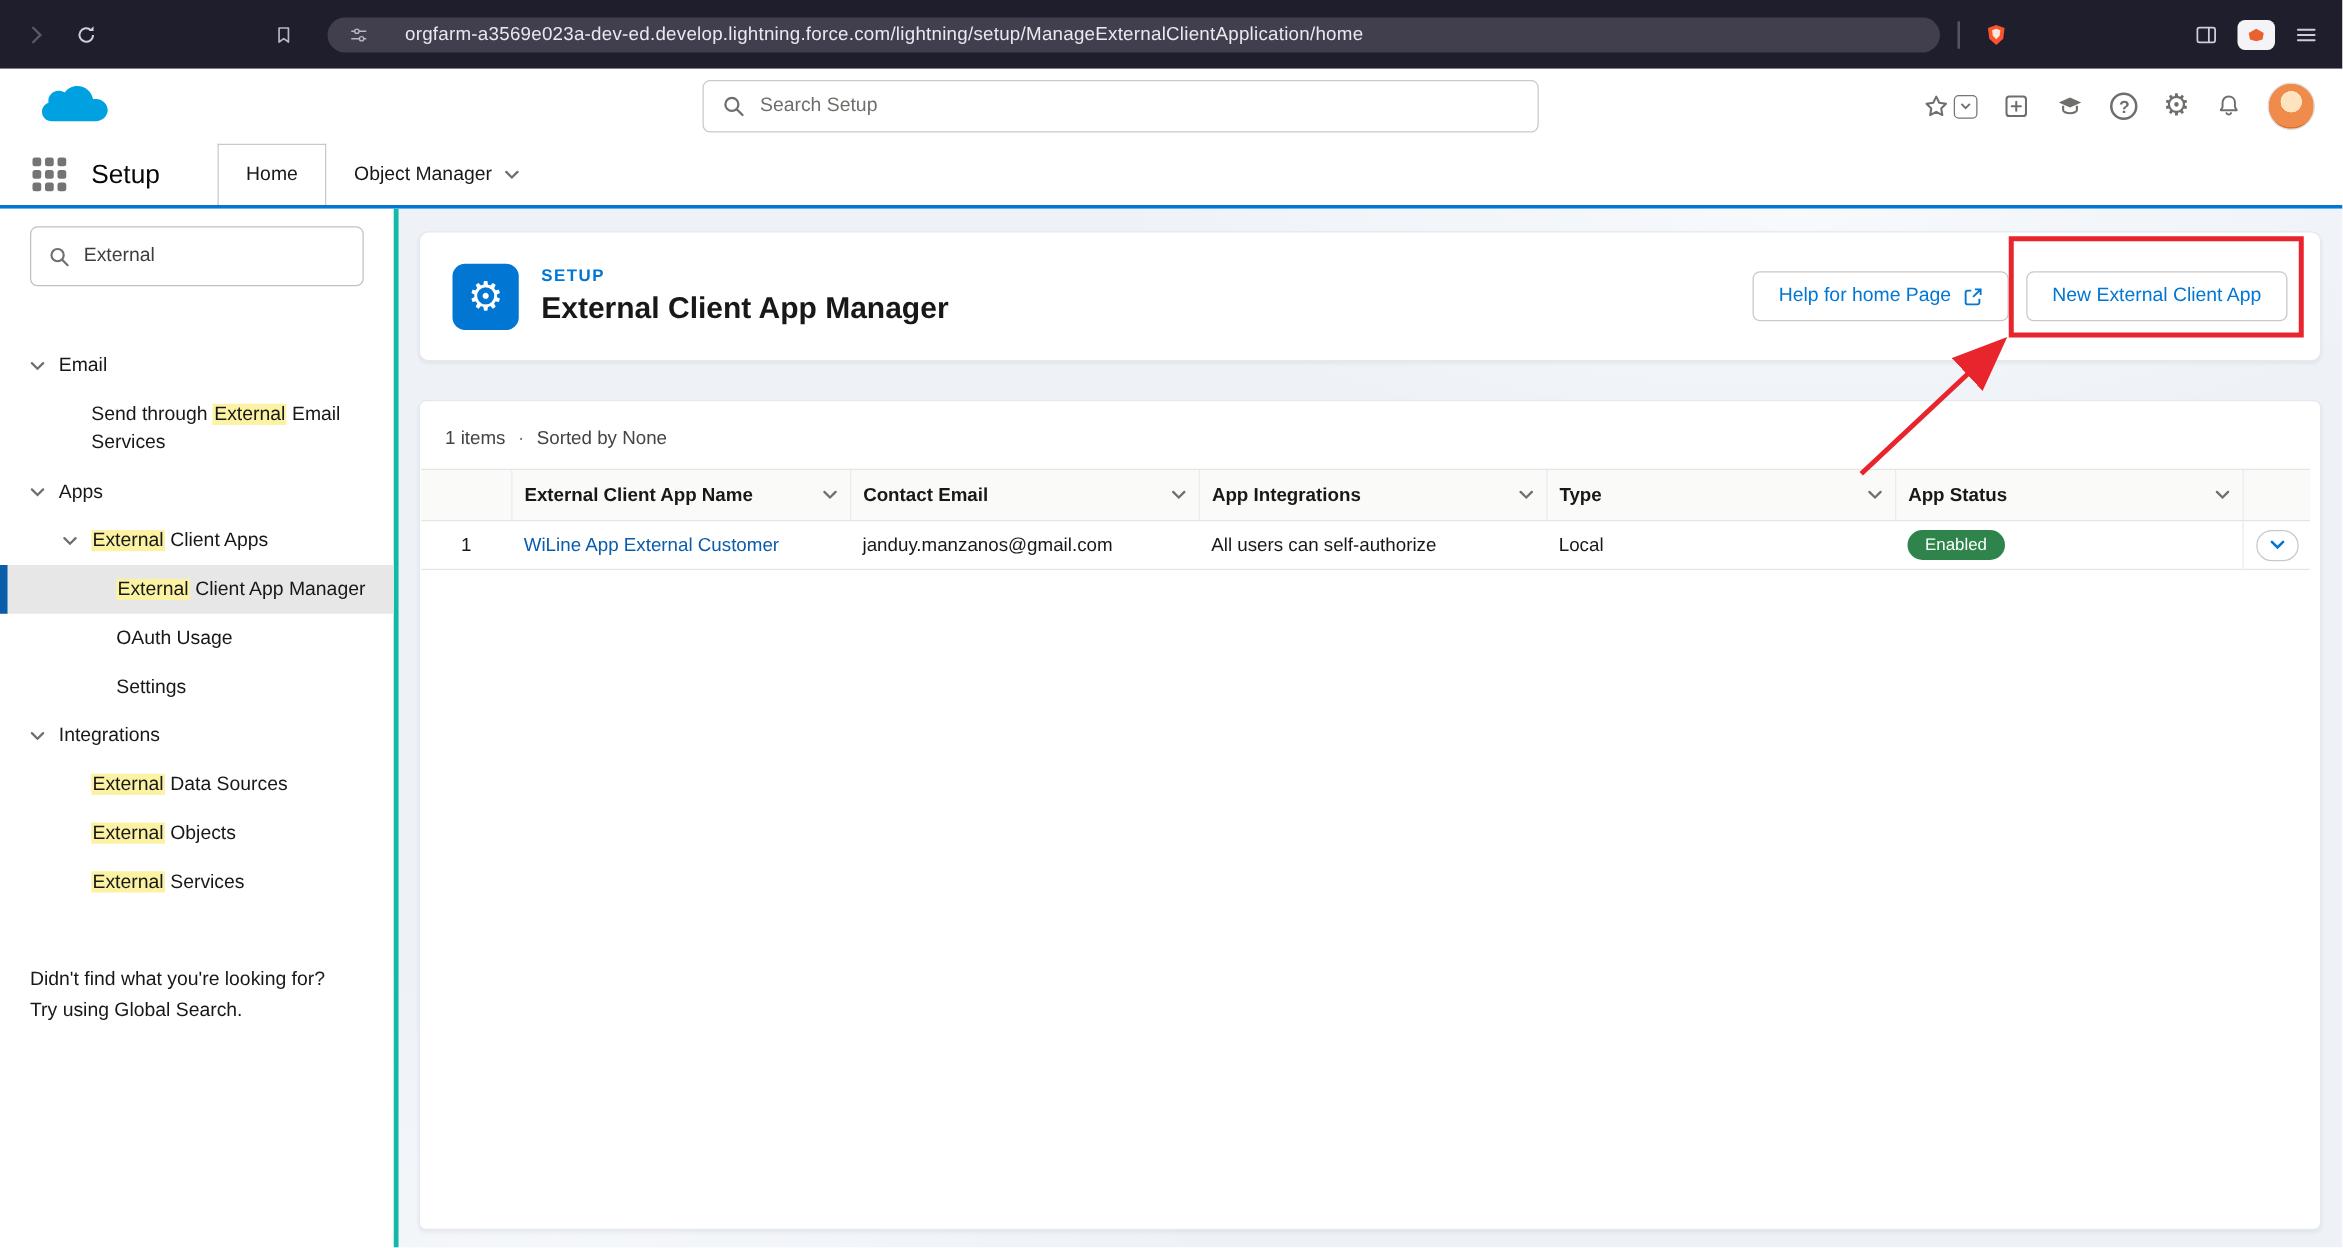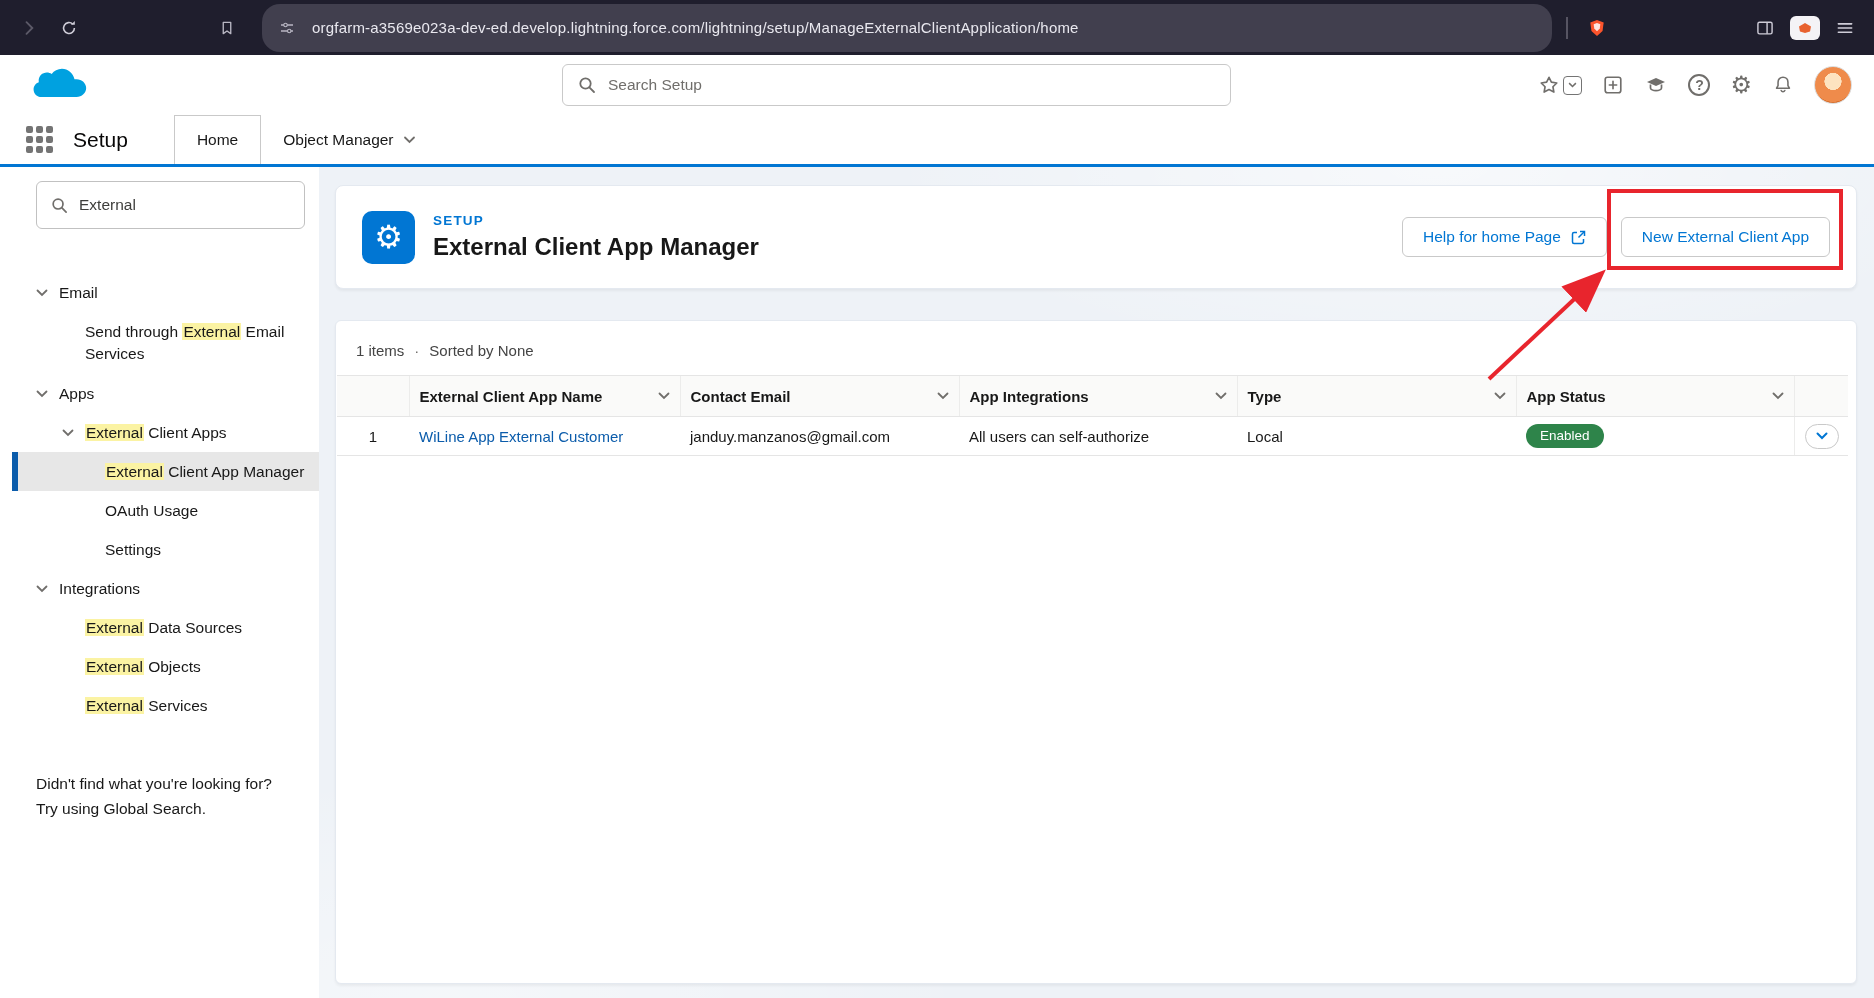--- a/index.html
+++ b/index.html
@@ -4,21 +4,21 @@
 <style>
   *{box-sizing:border-box;margin:0;padding:0}
   html,body{width:1874px;height:998px}
   body{font-family:"Liberation Sans",sans-serif;background:#fff;position:relative;overflow:hidden}
   .screen{position:absolute;inset:0;overflow:hidden}
 
   
   .browser-bar{position:absolute;left:0;top:0;width:100%;height:55px;background:#1f1e2d;display:flex;align-items:center;padding:0 14px;gap:10px}
   .bicon{display:flex;align-items:center;justify-content:center;width:30px;height:30px;border-radius:6px;flex:none;cursor:pointer}
   .bookmark-gap{margin-left:118px}
-  .url-pill{height:48px;background:#413f4e;border-radius:18px;display:flex;align-items:center;gap:16px;padding:0 16px;width:1290px;flex:none;margin-left:10px;cursor:text}
+  .url-pill{height:28px;background:#413f4e;border-radius:18px;display:flex;align-items:center;gap:28px;padding:0 16px;width:1290px;flex:none;margin-left:10px;cursor:text}
   .url-text{color:#e9e8ef;font-size:15px;letter-spacing:.2px;white-space:nowrap;overflow:hidden}
   .bar-sep{width:2px;height:22px;background:#565462;margin:0 4px;flex:none}
   .spacer{flex:1}
   .wallet-chip{width:30px;height:24px;background:#f4f3f6;border-radius:6px;display:flex;align-items:center;justify-content:center}
 
   
   .sf-header{position:absolute;top:55px;left:0;width:100%;height:60px;background:#fff}
   .sf-logo{position:absolute;left:26px;top:8px;width:66px;height:44px}
   .sf-search{position:absolute;left:562px;top:9px;width:669px;height:42px;border:1px solid #c9c9c9;border-radius:6px;display:flex;align-items:center;padding:0 15px;gap:12px;background:#fff}
   .sf-search input{border:none;outline:none;font-size:15.5px;color:#444;width:100%;font-family:inherit;background:transparent}
@@ -34,21 +34,21 @@
   .setup-nav{position:absolute;top:115px;left:0;width:100%;height:52px;background:#fff;border-bottom:3px solid #0176d3;display:flex;align-items:stretch;padding-left:26px}
   .waffle{width:27px;height:27px;display:grid;grid-template-columns:repeat(3,1fr);gap:3px;align-self:center;cursor:pointer}
   .waffle i{background:#747474;border-radius:2px}
   .nav-title{font-size:21px;color:#080707;align-self:center;margin-left:20px}
   .tabs{display:flex;margin-left:46px}
   .tab{display:flex;align-items:center;gap:9px;padding:0 22px;font-size:15.5px;color:#181818;cursor:pointer}
   .tab.active{border:1px solid #c9c9c9;border-bottom:none;background:#fff}
   .tchev-gray{color:#706e6b}
 
   
-  .sidebar{position:absolute;top:167px;left:12px;width:319px;bottom:0;background:#fff;border-right:2px solid #14b8a6;overflow:hidden}
+  .sidebar{position:absolute;top:167px;left:0;width:319px;bottom:0;background:#fff;border-right:4px solid #14b8a6;overflow:hidden}
   .quick-find{margin:14px 24px 0;height:48px;border:1px solid #c1c1c1;border-radius:6px;display:flex;align-items:center;gap:11px;padding:0 14px}
   .quick-find input{border:0;outline:0;font-size:15.5px;color:#3e3e3c;width:100%;font-family:inherit}
   .tree{margin-top:44px}
   .titem{display:flex;align-items:center;min-height:39px;font-size:15.5px;color:#181818;cursor:pointer;position:relative}
   .titem .tchev{flex:none;margin-right:11px;color:#706e6b}
   .lvl0{padding-left:24px}
   .lvl1{padding-left:73px}
   .lvl1c{padding-left:50px}
   .lvl2{padding-left:93px}
   .titem.selected{background:#e7e7e7}

